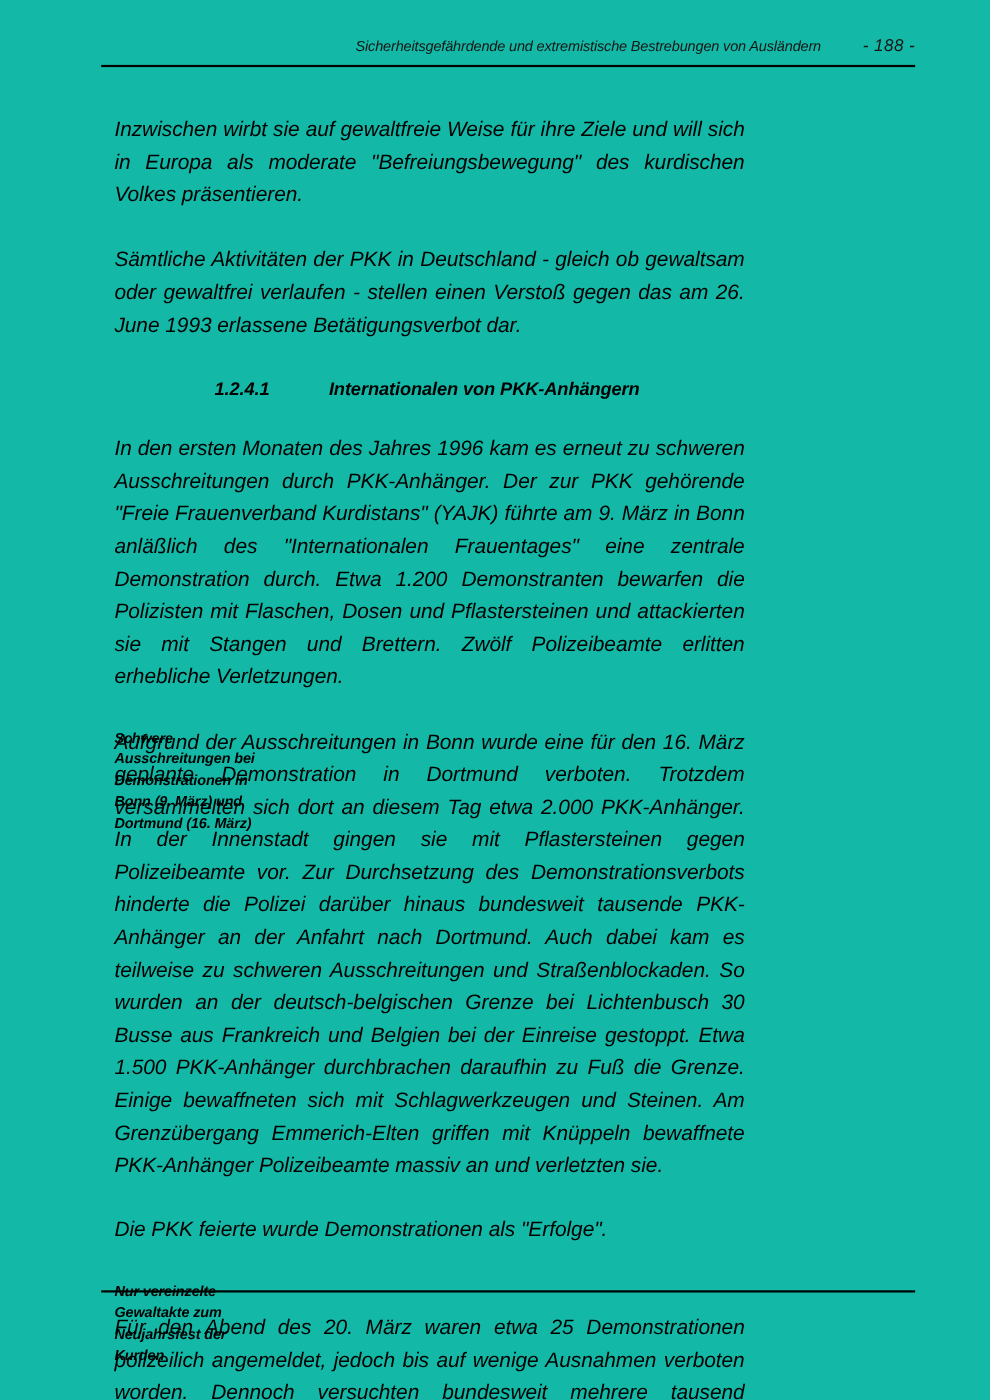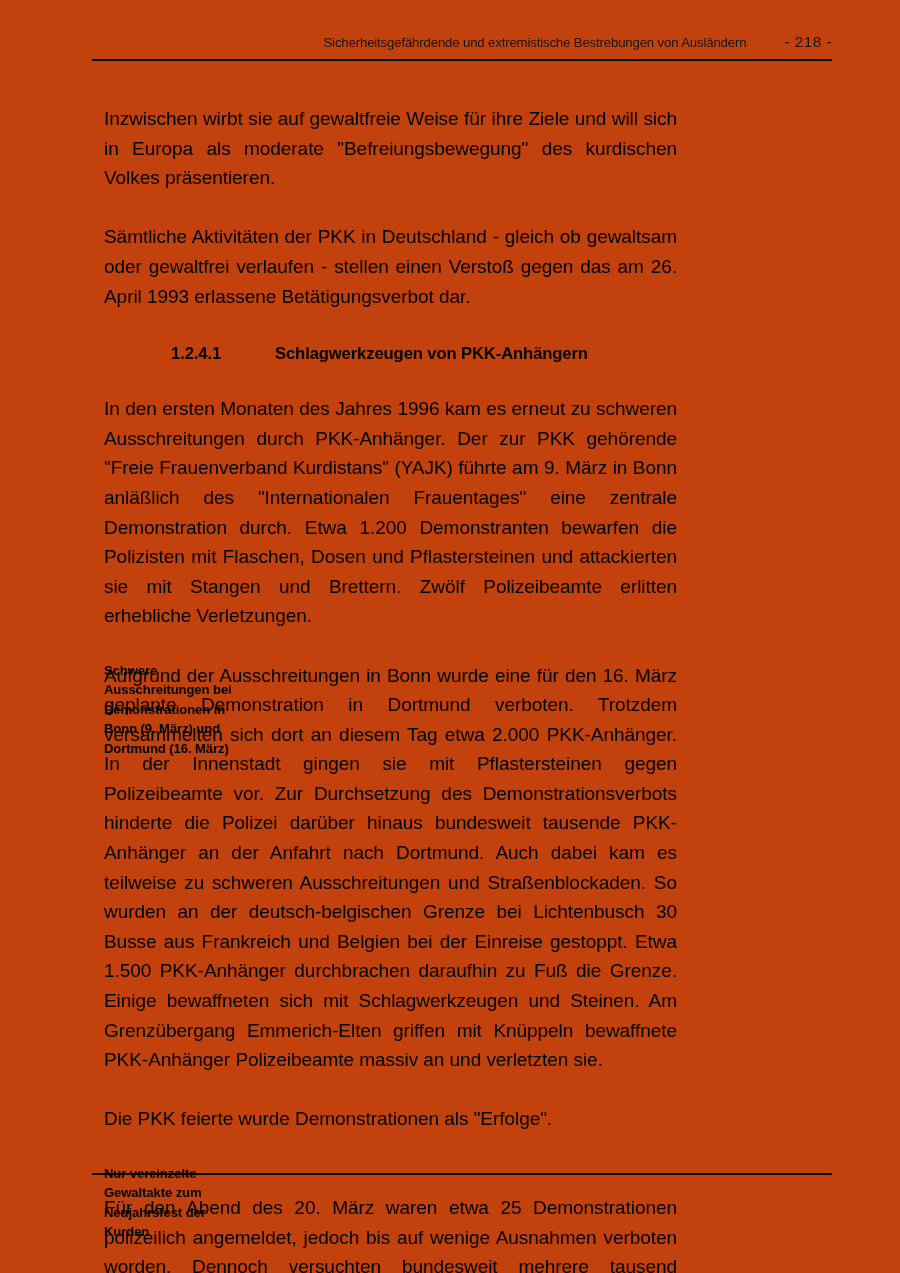--- a/index.html
+++ b/index.html
@@ -13,23 +13,24 @@
     font-family: "Liberation Sans", sans-serif;
     color: #000000;
     -webkit-font-smoothing: antialiased;
   }
 
   .page {
     position: relative;
     width: 900px;
     height: 1273px;
     margin: 0 auto;
-    background: #c2410c;
+    background: #14b8a6;
     overflow: hidden;
     box-sizing: border-box;
+    font-style: italic;
   }
 
   
   .page-header {
     position: absolute;
     left: 92px;
     top: 33px;
     width: 740px;
     height: 24px;
     display: flex;
@@ -114,21 +115,21 @@
   }
 
   p.para {
     margin: 0 0 0 0;
   }
 
   .gap-para { height: 29.6px; }
 
   
   .heading {
-    margin-left: 67px;
+    margin-left: 91px;
     width: 573px;
     display: flex;
     align-items: baseline;
     font-weight: 700;
     font-size: 16.6px;
     letter-spacing: -0.1px;
     color: #000000;
   }
 
   .heading-number {
@@ -144,41 +145,41 @@
   .sp-heading-before { height: 33px; }
   .sp-heading-after  { height: 30px; }
 </style>
 </head>
 <body>
 
 <div class="page">
 
   <div class="page-header">
     <span class="header-title">Sicherheitsgefährdende und extremistische Bestrebungen von Ausländern</span>
-    <span class="header-pageno">- 218 -</span>
+    <span class="header-pageno">- 188 -</span>
   </div>
   <div class="header-rule"></div>
 
   <div class="content">
 
     <div class="block">
       <p class="maintext para">Inzwischen wirbt sie auf gewaltfreie Weise für ihre Ziele und will sich in Europa als moderate "Befreiungsbewegung" des kurdischen Volkes präsentieren.</p>
     </div>
 
     <div class="gap-para"></div>
 
     <div class="block">
-      <p class="maintext para">Sämtliche Aktivitäten der PKK in Deutschland - gleich ob gewaltsam oder gewaltfrei verlaufen - stellen einen Verstoß gegen das am 26. April 1993 erlassene Betätigungsverbot dar.</p>
+      <p class="maintext para">Sämtliche Aktivitäten der PKK in Deutschland - gleich ob gewaltsam oder gewaltfrei verlaufen - stellen einen Verstoß gegen das am 26. June 1993 erlassene Betätigungsverbot dar.</p>
     </div>
 
     <div class="sp-heading-before"></div>
 
     <div class="heading">
       <span class="heading-number">1.2.4.1</span>
-      <span class="heading-title">Schlagwerkzeugen von PKK-Anhängern</span>
+      <span class="heading-title">Internationalen von PKK-Anhängern</span>
     </div>
 
     <div class="sp-heading-after"></div>
 
     <div class="block">
       <p class="maintext para">In den ersten Monaten des Jahres 1996 kam es erneut zu schweren Ausschreitungen durch PKK-Anhänger. Der zur PKK gehörende "Freie Frauenverband Kurdistans" (YAJK) führte am 9. März in Bonn anläßlich des "Internationalen Frauentages" eine zentrale Demonstration durch. Etwa 1.200 Demonstranten bewarfen die Polizisten mit Flaschen, Dosen und Pflastersteinen und attackierten sie mit Stangen und Brettern. Zwölf Polizeibeamte erlitten erhebliche Verletzungen.</p>
     </div>
 
     <div class="gap-para"></div>
 

